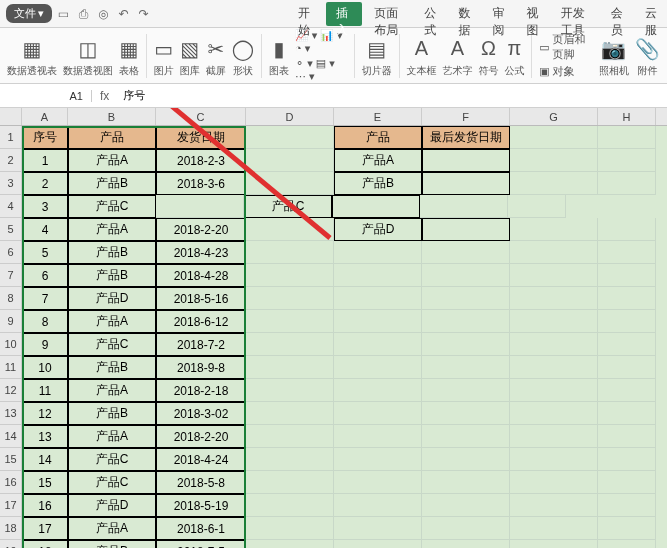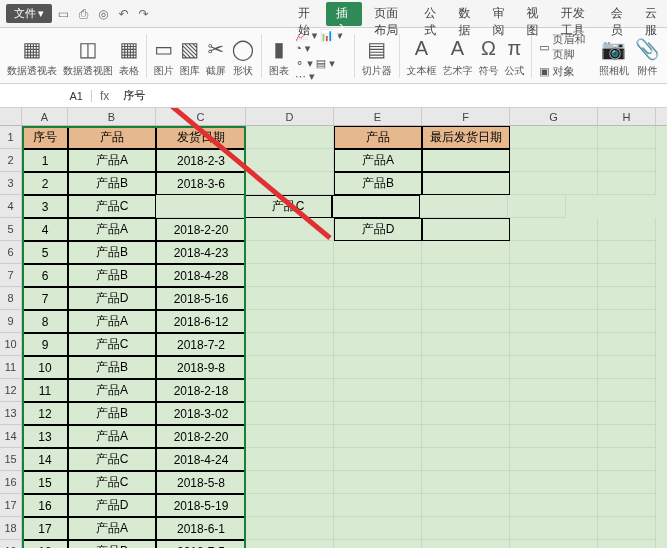--- a/index.html
+++ b/index.html
@@ -1,20 +1,20 @@
 <!DOCTYPE html>
 <html><head>
 <meta charset="utf-8">
 <style>
 * { box-sizing: border-box; margin: 0; padding: 0; }
 body { font-family: "Microsoft YaHei", Arial, sans-serif; font-size: 12px; background: #fff; width: 667px; height: 548px; overflow: hidden; position: relative; }
 
 
 .titlebar { height: 28px; background: #f5f5f5; border-bottom: 1px solid #d0d0d0; display: flex; align-items: center; padding: 0 6px; gap: 4px; }
-.titlebar .dd { background: #555; color: #fff; padding: 2px 8px; border-radius: 2px; font-size: 11px; display: flex; align-items: center; gap: 2px; }
+.titlebar .dd { background: #555; color: #fff; padding: 2px 8px; border-radius: 7px; font-size: 11px; display: flex; align-items: center; gap: 2px; }
 .titlebar .ic { width: 16px; height: 16px; display: flex; align-items: center; justify-content: center; color: #666; font-size: 12px; }
 .tabbar { position: absolute; top: 2px; left: 292px; display: flex; gap: 6px; height: 24px; }
 .tabbar .tab { font-size: 12px; color: #444; padding: 3px 6px; }
 .tabbar .tab.active { background: #2e8b57; color: #fff; border-radius: 2px; padding: 3px 10px; }
 
 .ribbon { height: 56px; background: #fafafa; border-bottom: 1px solid #d0d0d0; display: flex; align-items: center; padding: 0 4px; }
 .rgroup { display: flex; flex-direction: column; align-items: center; padding: 0 3px; font-size: 10px; color: #555; }
 .rgroup .ric { height: 30px; display: flex; align-items: center; justify-content: center; font-size: 20px; color: #555; }
 .rgroup .lbl { font-size: 10px; white-space: nowrap; }
 .rsep { width: 1px; height: 44px; background: #ddd; margin: 0 4px; }

